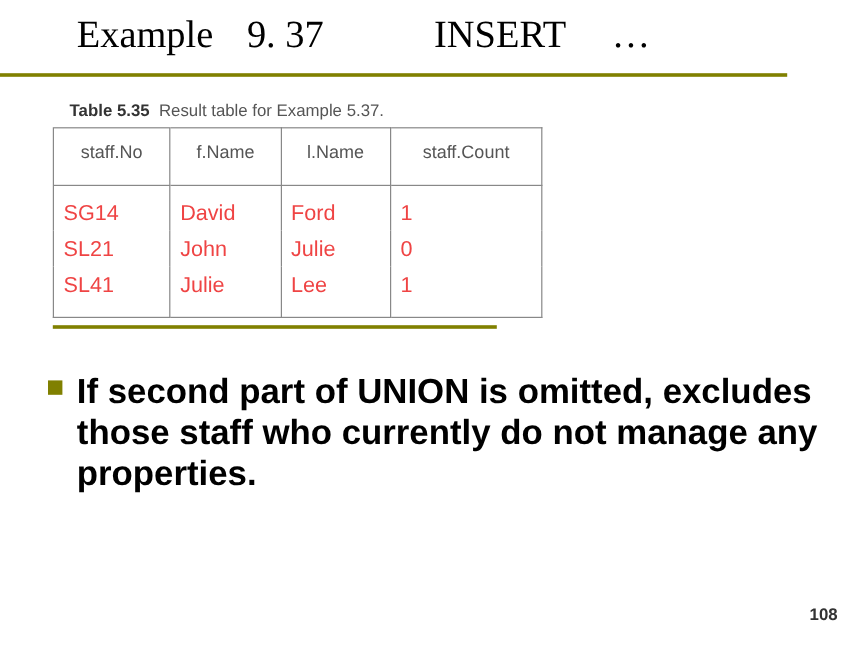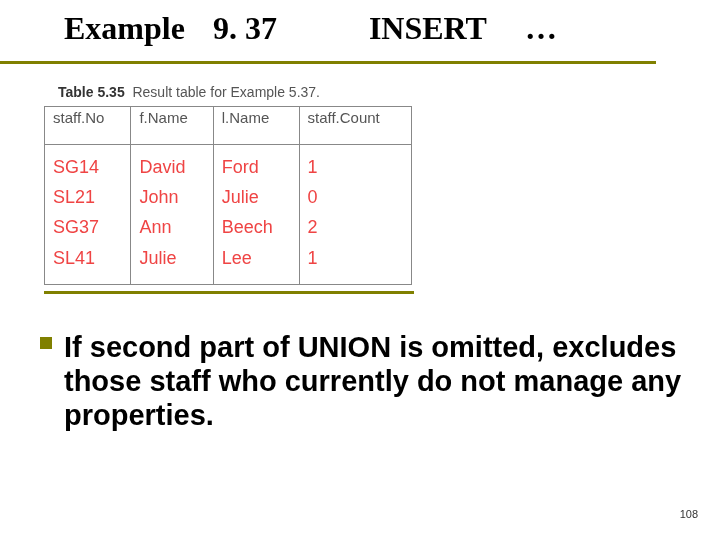--- a/index.html
+++ b/index.html
@@ -8,53 +8,54 @@
     background:#fff;
     font-family:"Times New Roman",Times,serif;
     color:#000;
     position:relative;
     box-sizing:border-box;
   }
   .slide{padding:10px 34px 0 64px}
   .title{
     font-family:"Times New Roman",Times,serif;
     font-size:32px;
-    font-weight:bold;
+    font-weight:normal;
     line-height:1.15;
     display:flex;
     flex-wrap:wrap;
   }
   .title .gap-sm{display:inline-block;width:28px}
   .title .gap-lg{display:inline-block;width:92px}
   .title .gap-md{display:inline-block;width:38px}
   .title-line2{display:block}
   .rule{
     height:3px;background:#808000;
     margin:14px 0 0 -64px;width:720px;
   }
 
-  .table-wrap{margin:10px 0 0 -20px;width:368px}
+  .table-wrap{margin:10px 0 0 -20px;width:408px}
   .caption{
     font-family:Arial,Helvetica,sans-serif;
     font-size:14px;color:#555;
     margin:0 0 6px 14px;
   }
   .caption b{color:#333;font-weight:bold}
   table{
     border-collapse:separate;border-spacing:0;
     width:100%;
     font-family:Arial,Helvetica,sans-serif;
     color:#444;
   }
   thead td{
     font-size:15px;font-weight:normal;color:#555;
-    padding:2px 8px 18px 8px;
+    padding:12px 8px 18px 8px;
     border-top:1.5px solid #888;
     border-right:1.5px solid #888;
     border-bottom:1.5px solid #888;
+    text-align:center;
   }
   thead td:first-child{border-left:1.5px solid #888}
   tbody td{
     font-size:18px;color:#ef4444;
     padding:3px 8px;
     border-right:1.5px solid #888;
     line-height:1.35;
   }
   tbody td:first-child{border-left:1.5px solid #888}
   tbody tr:first-child td{padding-top:10px}
@@ -70,21 +71,21 @@
     position:relative;
     padding-left:24px;
   }
   .bullet{
     position:absolute;left:0;top:7px;
     width:12px;height:12px;background:#808000;
   }
   .pagenum{
     position:absolute;right:22px;bottom:20px;
     font-family:Arial,Helvetica,sans-serif;
-    font-size:11px;color:#333;
+    font-size:14px;color:#333;font-weight:bold;
   }
 </style>
 </head>
 <body>
 
 <div class="slide">
   <div class="title">
     <span>Example</span>
     <span class="gap-sm"></span>
     <span>9. 37</span>
@@ -118,26 +119,20 @@
             <td>Ford</td>
             <td>1</td>
           </tr>
           <tr>
             <td>SL21</td>
             <td>John</td>
             <td>Julie</td>
             <td>0</td>
           </tr>
           <tr>
-            <td>SG37</td>
-            <td>Ann</td>
-            <td>Beech</td>
-            <td>2</td>
-          </tr>
-          <tr>
             <td>SL41</td>
             <td>Julie</td>
             <td>Lee</td>
             <td>1</td>
           </tr>
         </tbody>
     </table>
     <div class="under"></div>
   </div>
 

